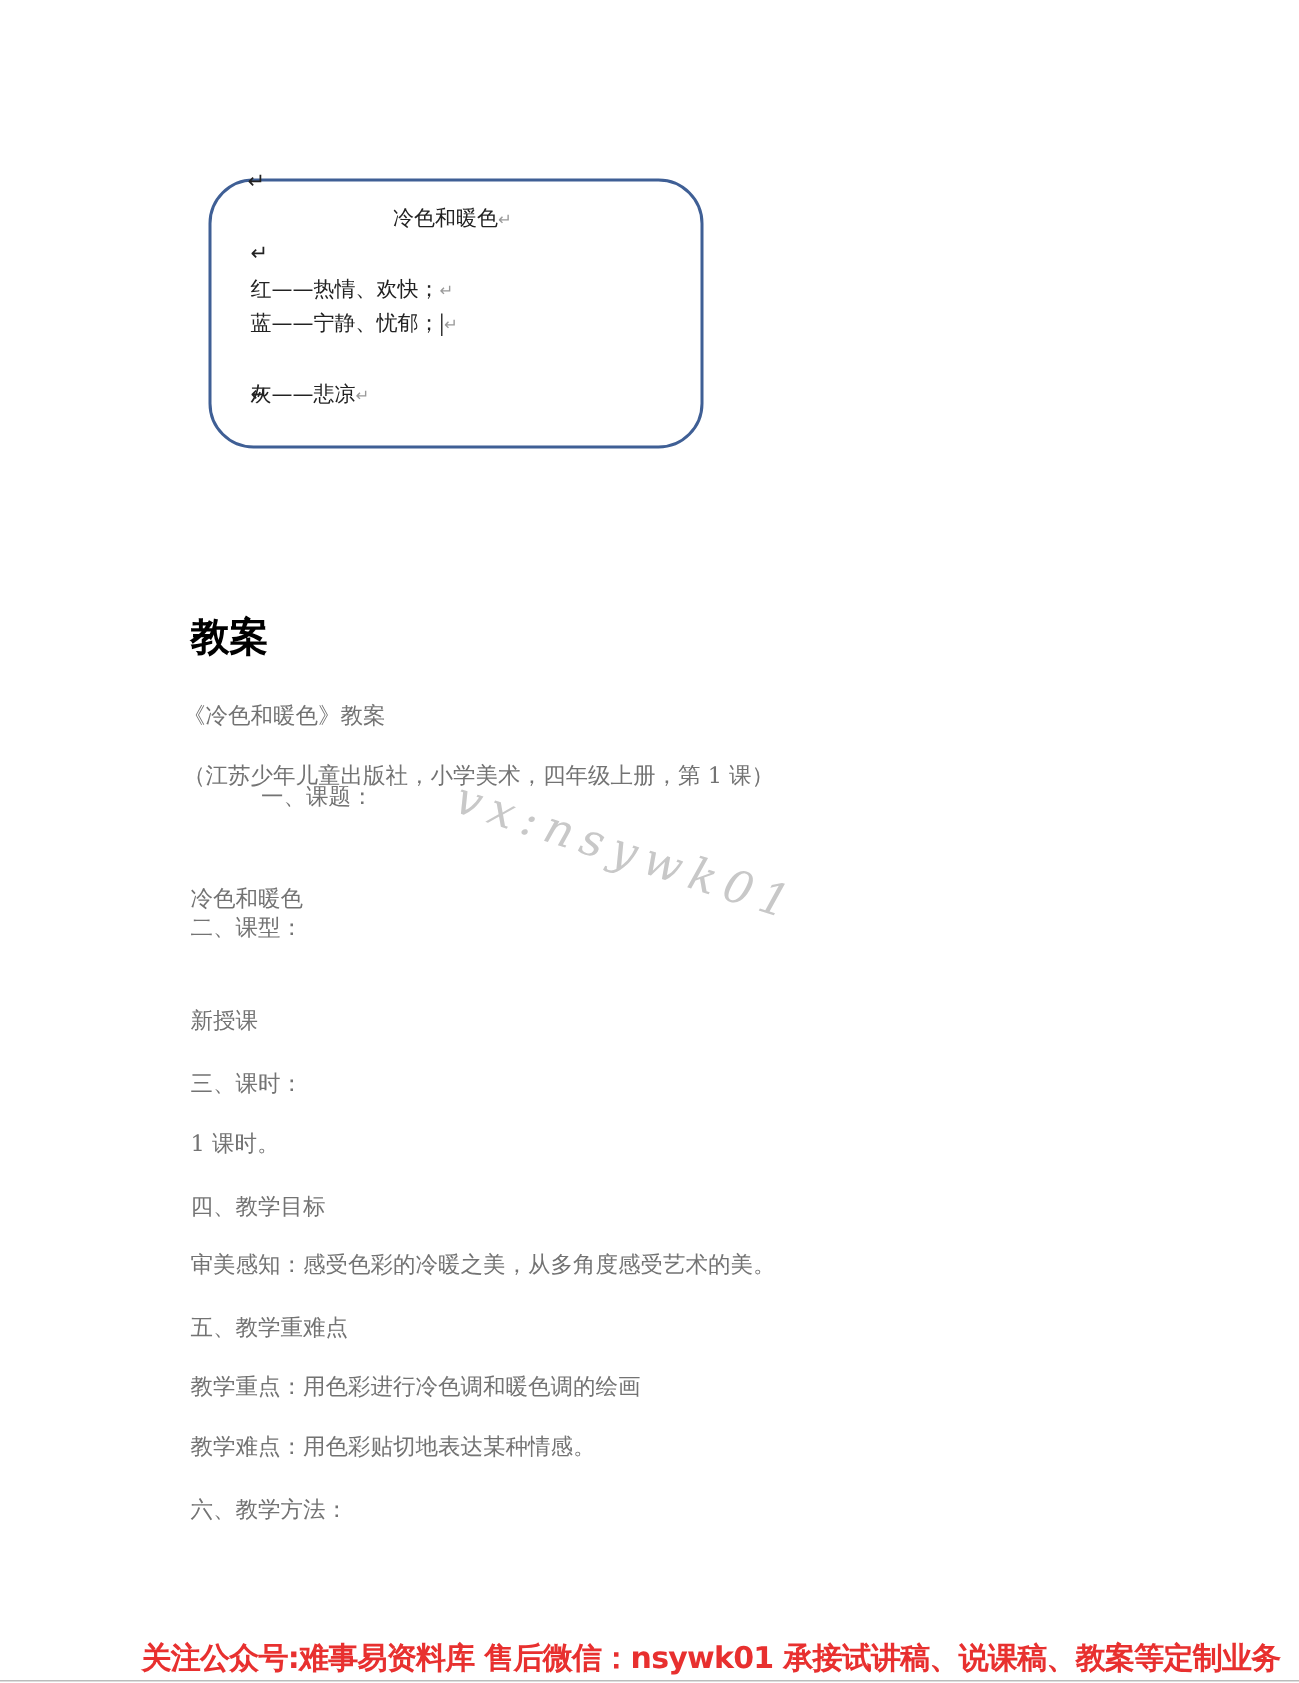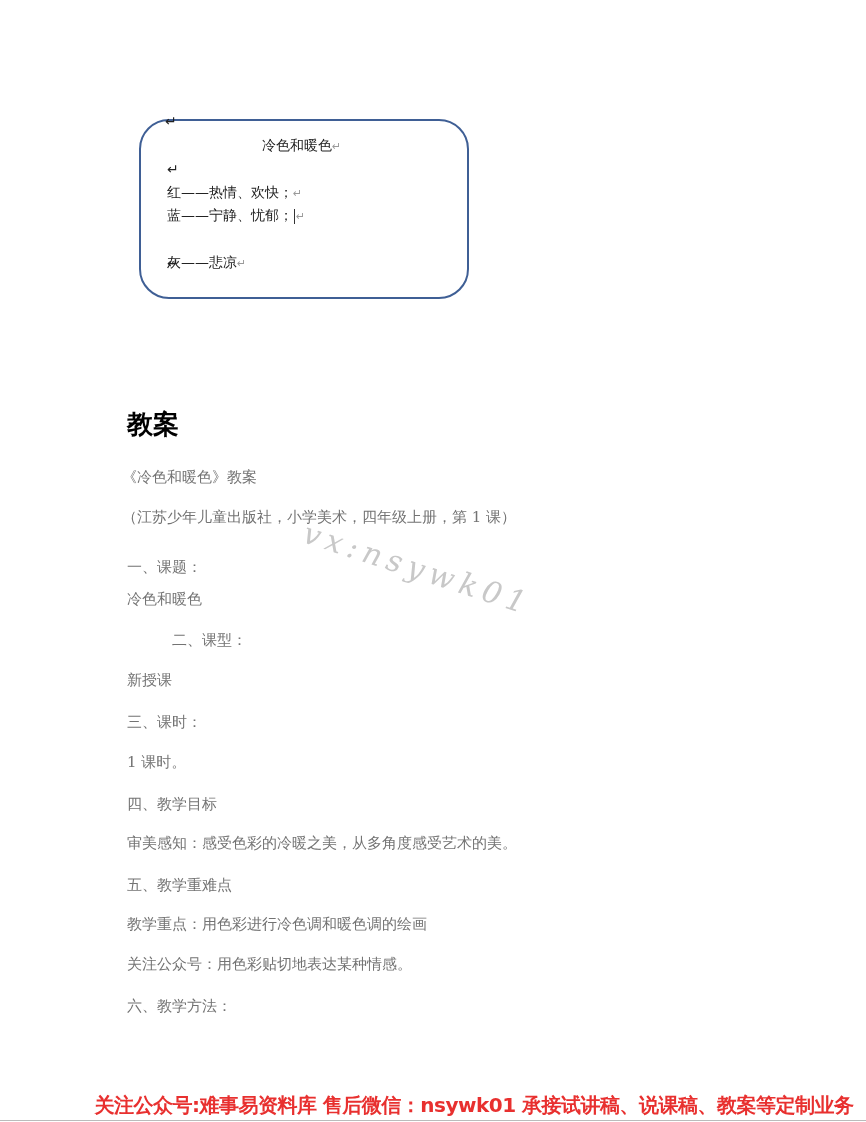--- a/index.html
+++ b/index.html
@@ -48,29 +48,29 @@
 </div>
 <div class="box-line" style="left:167px;top:230px;margin-top:24px;">
   <span>灰——悲凉</span><span class="pm">↵</span>
 </div>
 <span class="box-line pm" style="left:167px;top:255px;">↵</span>
 
 <div class="heading">教案</div>
 
 <div class="para" style="top:468px;left:122px;">《冷色和暖色》教案</div>
 <div class="para" style="top:508px;left:122px;">（江苏少年儿童出版社，小学美术，四年级上册，第 1 课）</div>
-<div class="para" style="top:558px;">一、课题：</div>
+<div class="para" style="top:522px;margin-left:47px;">一、课题：</div>
 <div class="para" style="top:590px;">冷色和暖色</div>
-<div class="para" style="top:631px;margin-left:45px;">二、课型：</div>
+<div class="para" style="top:609px;">二、课型：</div>
 <div class="para" style="top:671px;">新授课</div>
 <div class="para" style="top:713px;">三、课时：</div>
 <div class="para" style="top:753px;">1 课时。</div>
 <div class="para" style="top:795px;">四、教学目标</div>
 <div class="para" style="top:834px;">审美感知：感受色彩的冷暖之美，从多角度感受艺术的美。</div>
 <div class="para" style="top:876px;">五、教学重难点</div>
 <div class="para" style="top:915px;">教学重点：用色彩进行冷色调和暖色调的绘画</div>
-<div class="para" style="top:955px;">关注公众号：用色彩贴切地表达某种情感。</div>
+<div class="para" style="top:955px;">教学难点：用色彩贴切地表达某种情感。</div>
 <div class="para" style="top:997px;">六、教学方法：</div>
 
 <div class="watermark">vx:nsywk01</div>
 
 <div class="footer">关注公众号:难事易资料库  售后微信：nsywk01   承接试讲稿、说课稿、教案等定制业务</div>
 <div class="footer-rule"></div>
 
 </body></html>

